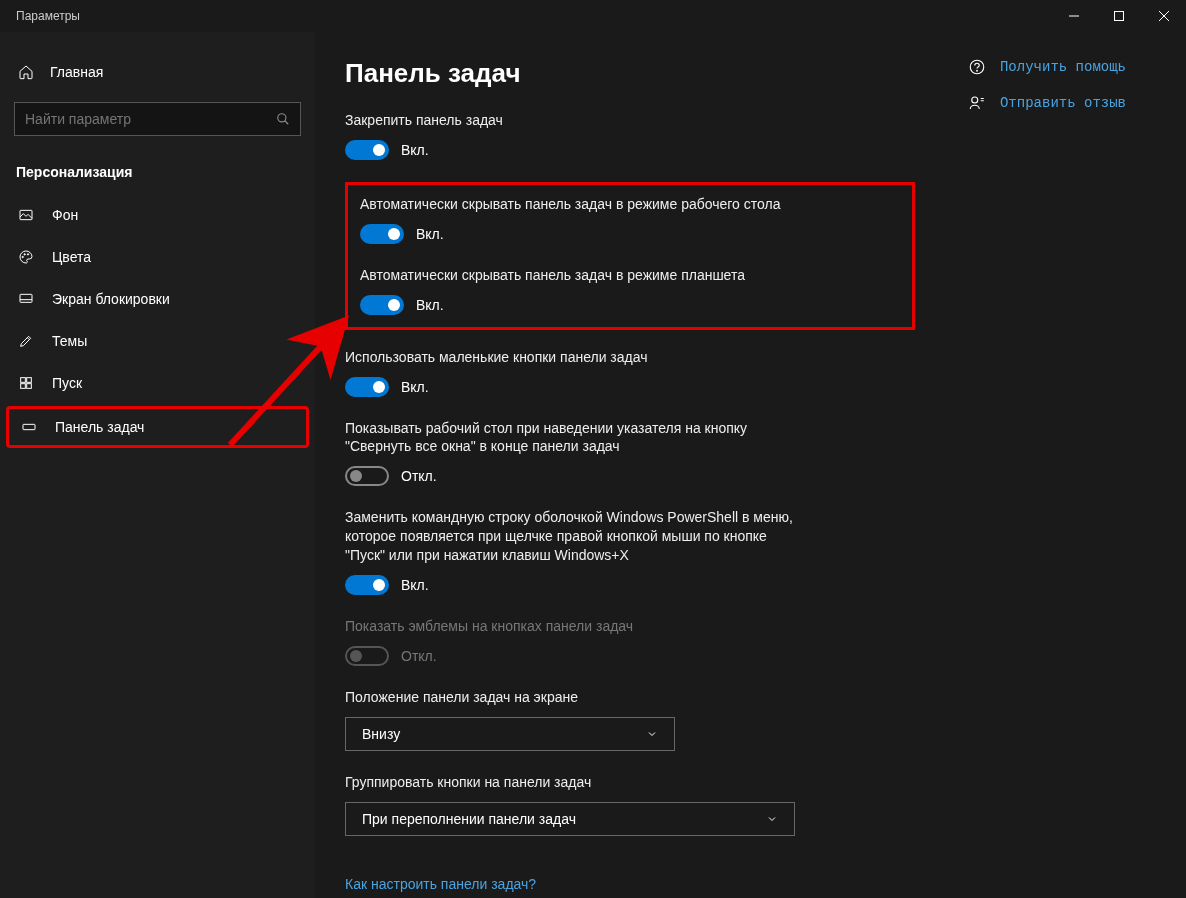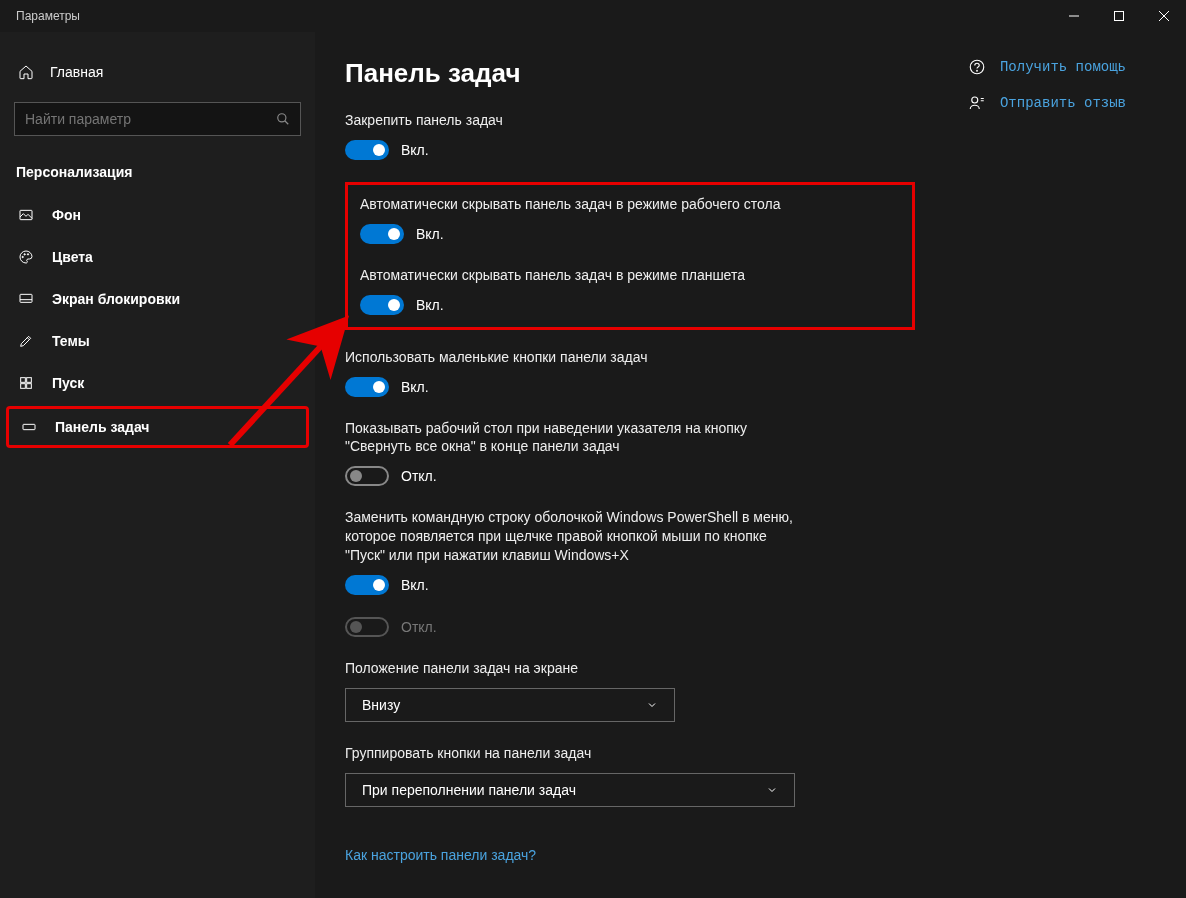--- a/index.html
+++ b/index.html
@@ -14,21 +14,21 @@
 .main { display: flex; height: calc(100% - 32px); }
 
 .sidebar { width: 315px; background: rgba(255,255,255,0.02); padding-top: 20px; }
 .home-row { display: flex; align-items: center; padding: 12px 18px; gap: 16px; }
 .home-row svg { width: 16px; height: 16px; stroke: #fff; fill: none; }
 .home-row span { font-size: 14px; }
 .search-box { margin: 10px 14px 18px 14px; height: 34px; border: 1px solid #555; background: rgba(0,0,0,0.3); display: flex; align-items: center; padding: 0 10px; }
 .search-box input { background: transparent; border: none; outline: none; color: #fff; font-size: 14px; flex: 1; }
 .search-box svg { width: 14px; height: 14px; stroke: #888; fill: none; }
 .section-title { padding: 10px 16px 14px 16px; font-size: 14px; font-weight: 600; }
-.nav-item { display: flex; align-items: center; padding: 13px 18px; gap: 18px; cursor: pointer; position: relative; font-weight: bold; }
+.nav-item { display: flex; align-items: center; padding: 13px 18px; gap: 18px; cursor: pointer; position: relative; }
 .nav-item svg { width: 16px; height: 16px; stroke: #fff; fill: none; flex-shrink: 0; }
 .nav-item span { font-size: 14px; }
 .nav-item.highlighted { border: 3px solid #e60000; border-radius: 4px; margin: 2px 6px; padding: 10px 12px; }
 
 .content { flex: 1; padding: 26px 30px; display: flex; }
 .content-main { width: 570px; }
 .content-aside { margin-left: auto; padding-right: 30px; }
 .page-title { font-size: 26px; font-weight: 600; margin-bottom: 22px; }
 
 .setting { margin-bottom: 22px; }
@@ -209,20 +209,21 @@
         <div class="setting-label">Заменить командную строку оболочкой Windows PowerShell в меню, которое появляется при щелчке правой кнопкой мыши по кнопке "Пуск" или при нажатии клавиш Windows+X</div>
         <div class="toggle-row">
           <div class="toggle on">
               <div class="knob"></div>
             </div>
           <span class="toggle-state">Вкл.</span>
         </div>
       </div>
 
       <div class="setting disabled">
+        <div class="setting-label">Показать эмблемы на кнопках панели задач</div>
         <div class="toggle-row">
           <div class="toggle off disabled">
               <div class="knob"></div>
             </div>
           <span class="toggle-state">Откл.</span>
         </div>
       </div>
 
       <div class="setting">
         <div class="setting-label">Положение панели задач на экране</div>

